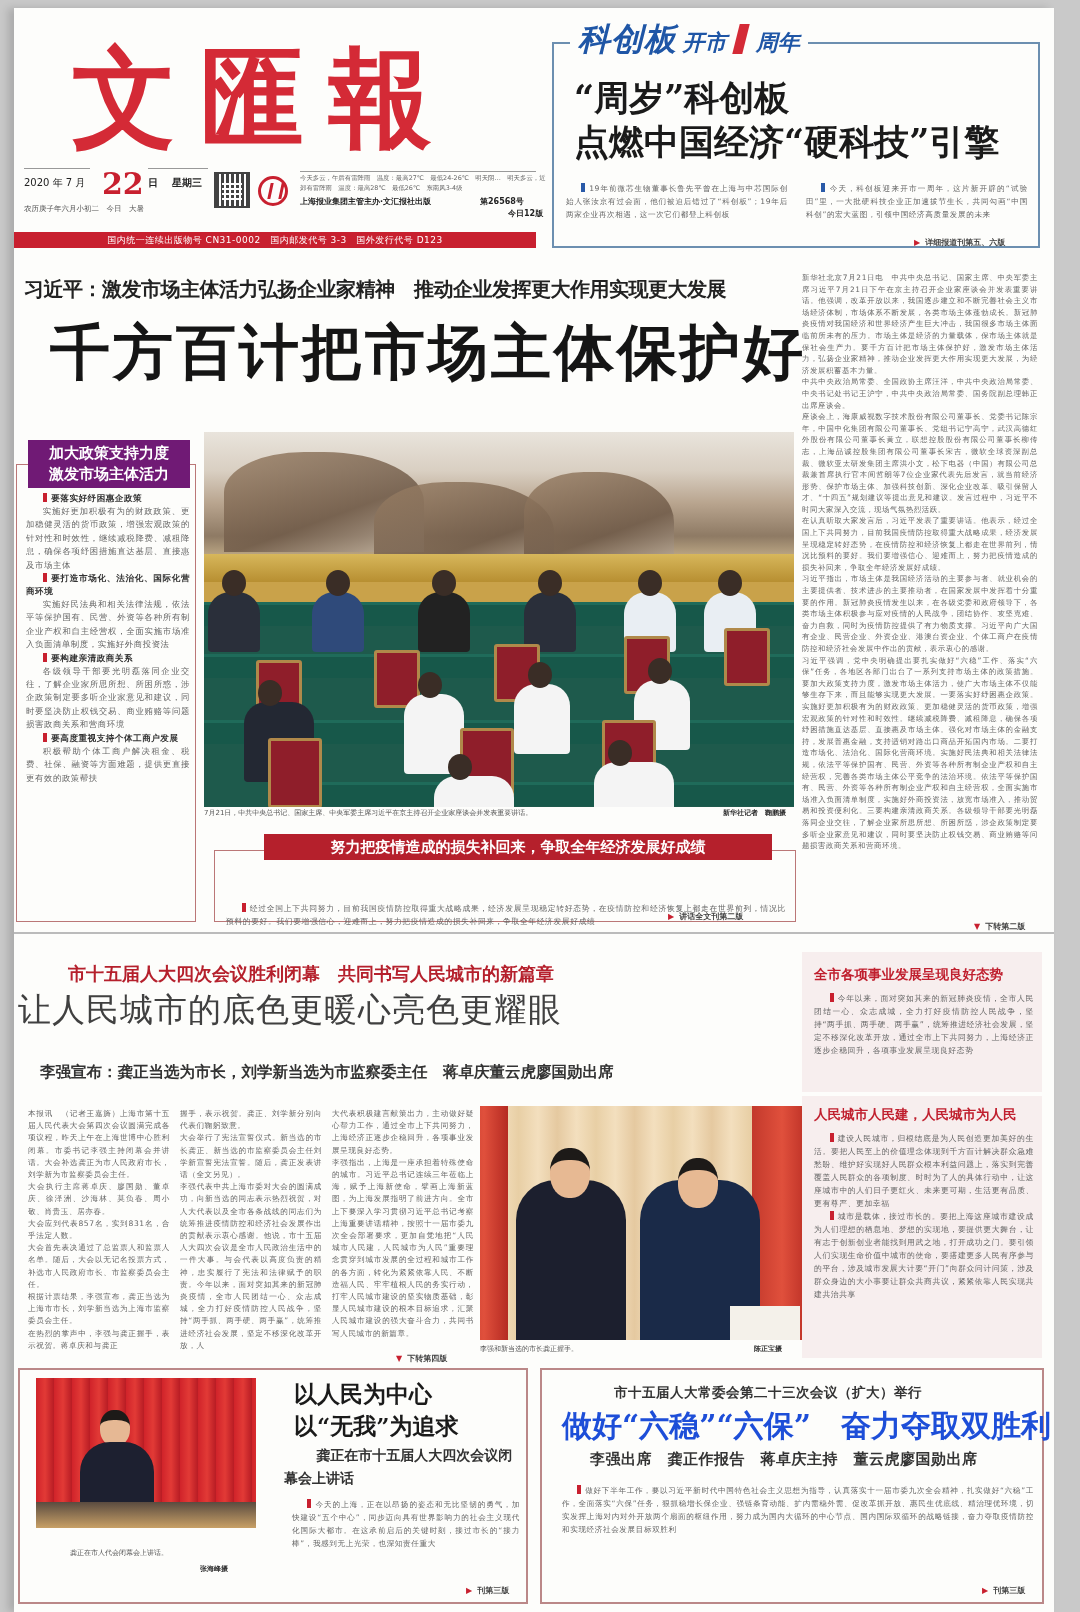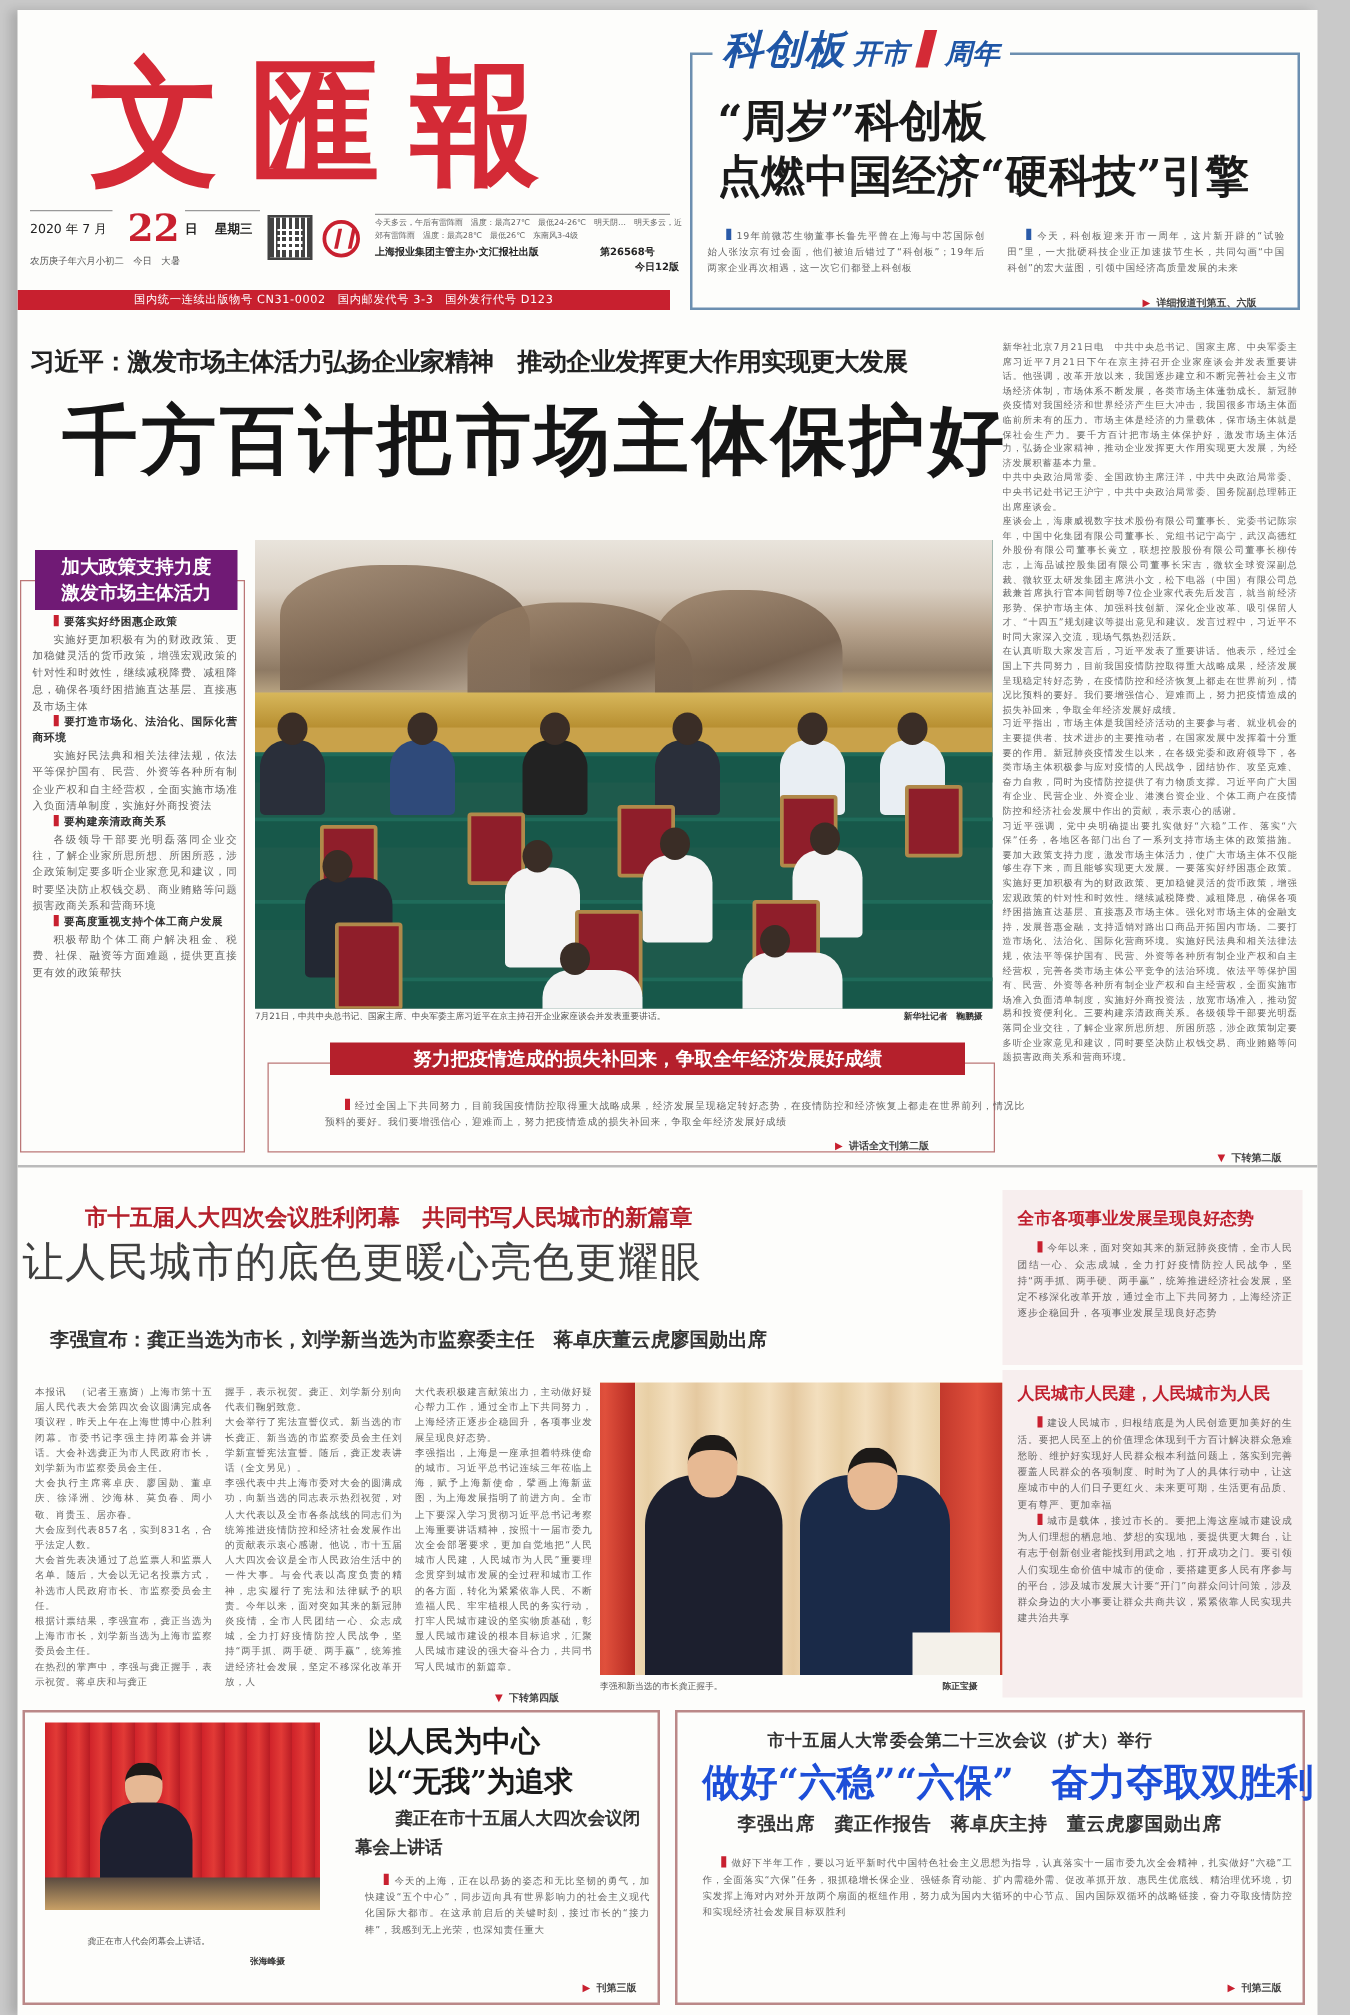--- a/index.html
+++ b/index.html
@@ -64,21 +64,21 @@
   .ph-table { position:absolute; height:24px; background:#17584a; border-top: 3px solid #1f6b5a; }
   .ph-chair { position:absolute; width:46px; height:58px; background:#8f1e2a; border: 3px solid #b0894a; border-radius: 3px; }
   .ph-person { position:absolute; width:52px; height:60px; border-radius: 22px 22px 4px 4px; }
   .ph-person::before { content:""; position:absolute; left:14px; top:-22px; width:24px; height:26px; border-radius:50%; background:#3a2d26; }
   .caption { left: 190px; top: 800px; width: 590px; font-family:"DejaVu Sans",sans-serif; font-size: 7px; color: #555; }
   .caption .credit { position:absolute; right: 8px; top: 0; font-weight:bold; color:#333;}
 
   
   .econ-box { left: 200px; top: 842px; width: 582px; height: 72px; border: 1.5px solid #b77; }
   .econ-title { left: 250px; top: 826px; width: 508px; background: #b5202c; color: #fff; font-family:"DejaVu Sans",sans-serif; font-weight: bold; font-size: 15px; text-align: center; line-height: 26px; }
-  .econ-body { left: 212px; top: 870px; width: 560px; margin-left: 34px; }
+  .econ-body { left: 212px; top: 894px; width: 560px; }
 
   
   .rcol-top { left: 788px; top: 264px; width: 236px; }
 
   
   .hdiv { left: 0; top: 924px; width: 1040px; height: 2px; background: #bbb; }
 
   
   .sec-kicker { left: 54px; top: 954px; font-family:"DejaVu Sans",sans-serif; font-weight: bold; font-size: 18px; color: #b5202c; white-space: nowrap; }
   .sec-head { left: 4px; top: 980px; font-family:"DejaVu Serif",serif; font-weight: normal; font-size: 33px; color: #404040; letter-spacing: 1px; white-space: nowrap; }

